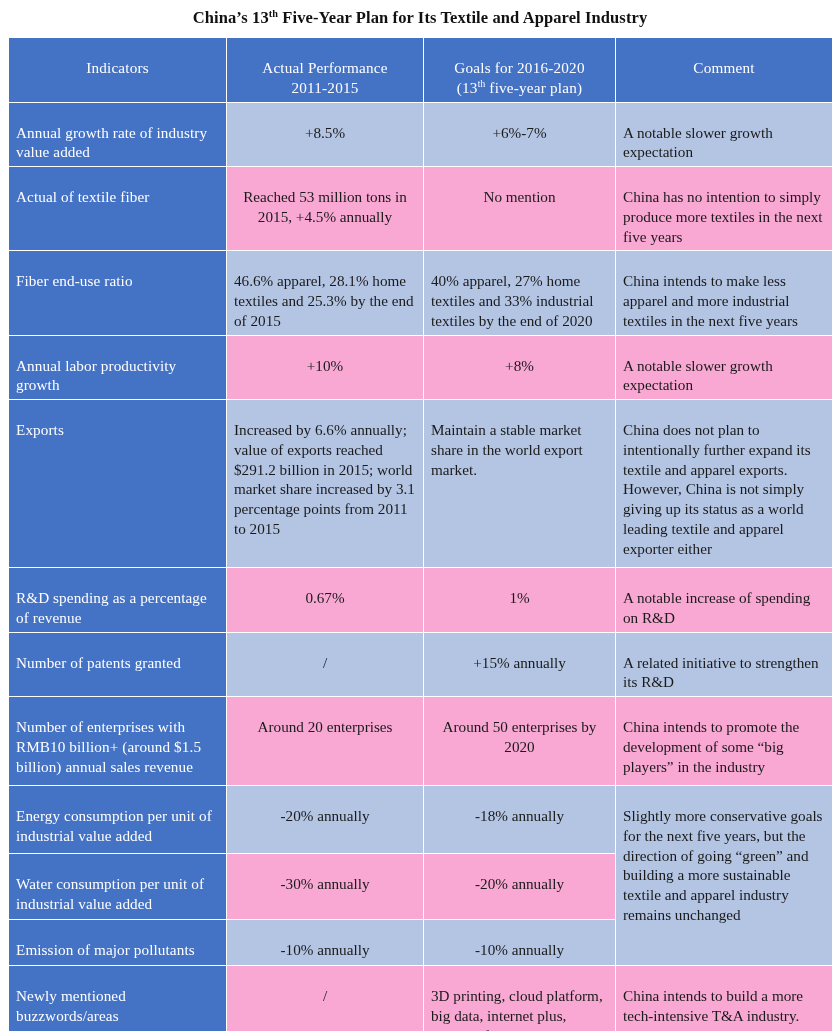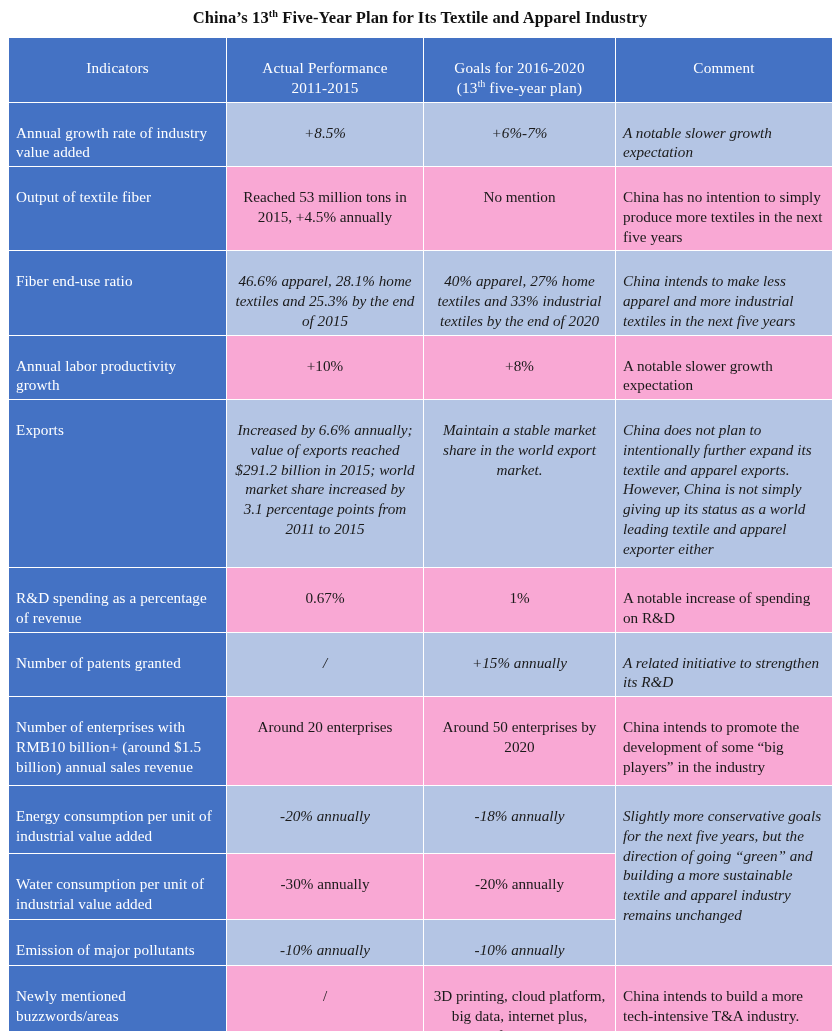--- a/index.html
+++ b/index.html
@@ -65,30 +65,30 @@
     line-height: 1.33;
     letter-spacing: 0.2px;
   }
   td.indicator {
     background: #4472c4;
     color: #ffffff;
     text-align: left;
     letter-spacing: 0.1px;
   }
   td.val {
-    text-align: center;
+    text-align: left;
   }
   td.val.center {
     text-align: center;
   }
   td.comment {
     text-align: left;
   }
   tr.shade-a td.val,
-  tr.shade-a td.comment { background: #b4c5e4; font-style: italic; }
+  tr.shade-a td.comment { background: #b4c5e4; }
   tr.shade-b td.val,
   tr.shade-b td.comment { background: #f9a8d4; }
 
   td.comment.merged-a { background: #b4c5e4; }
 
   .footnote {
     font-size: 14.6px;
     padding-top: 5px;
     padding-left: 1px;
     color: #737373;
@@ -126,21 +126,21 @@
     <tbody>
 
       <tr class="shade-a" style="height:48px">
         <td class="indicator">Annual growth rate of industry value added</td>
         <td class="val center">+8.5%</td>
         <td class="val center">+6%-7%</td>
         <td class="comment">A notable slower growth expectation</td>
       </tr>
 
       <tr class="shade-b" style="height:76px">
-        <td class="indicator">Output of textile fiber</td>
+        <td class="indicator">Actual of textile fiber</td>
         <td class="val center">Reached 53 million tons in 2015, +4.5% annually</td>
         <td class="val center">No mention</td>
         <td class="comment">China has no intention to simply produce more textiles in the next five years</td>
       </tr>
 
       <tr class="shade-a" style="height:56px">
         <td class="indicator">Fiber end-use ratio</td>
         <td class="val">46.6% apparel, 28.1% home textiles and 25.3% by the end of 2015</td>
         <td class="val">40% apparel, 27% home textiles and 33% industrial textiles by the end of 2020</td>
         <td class="comment">China intends to make less apparel and more industrial textiles in the next five years</td>

